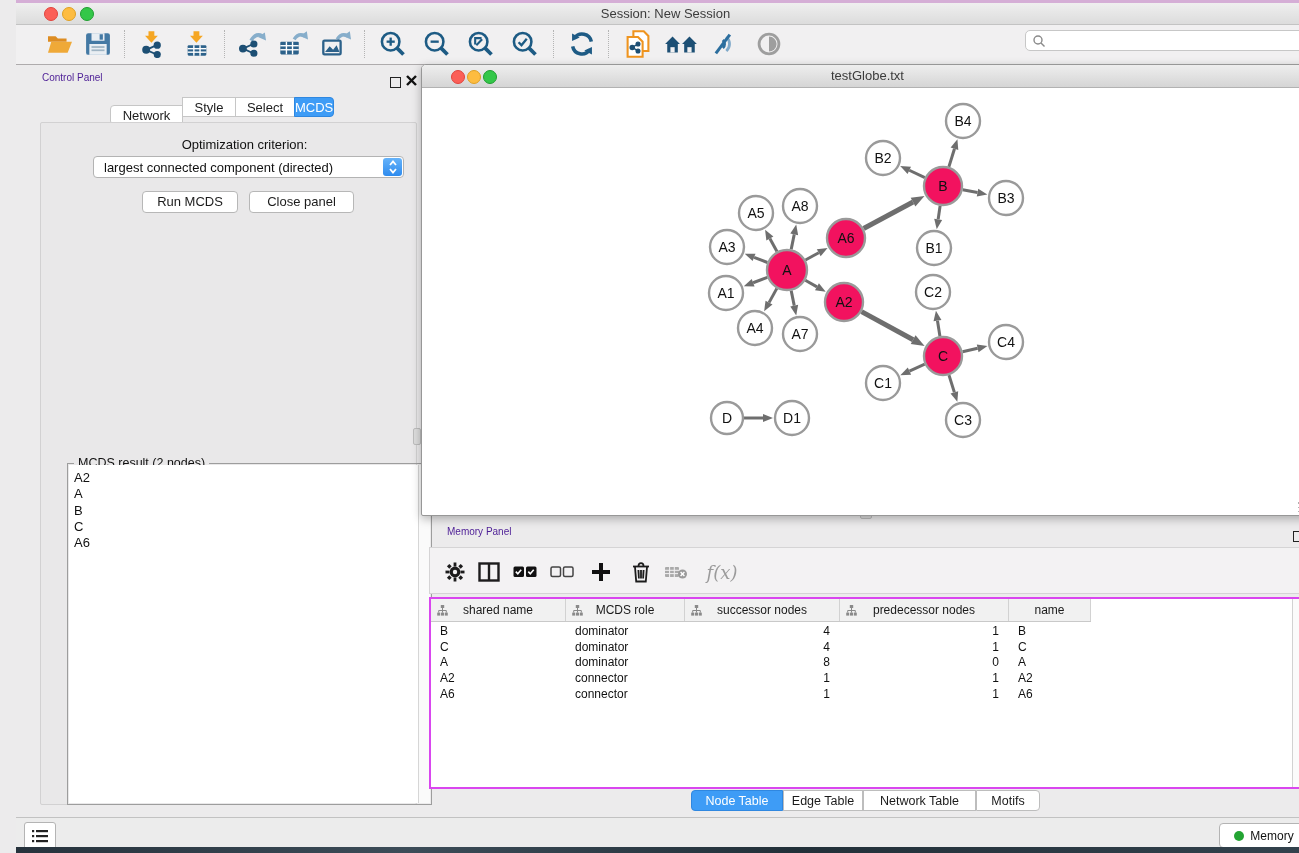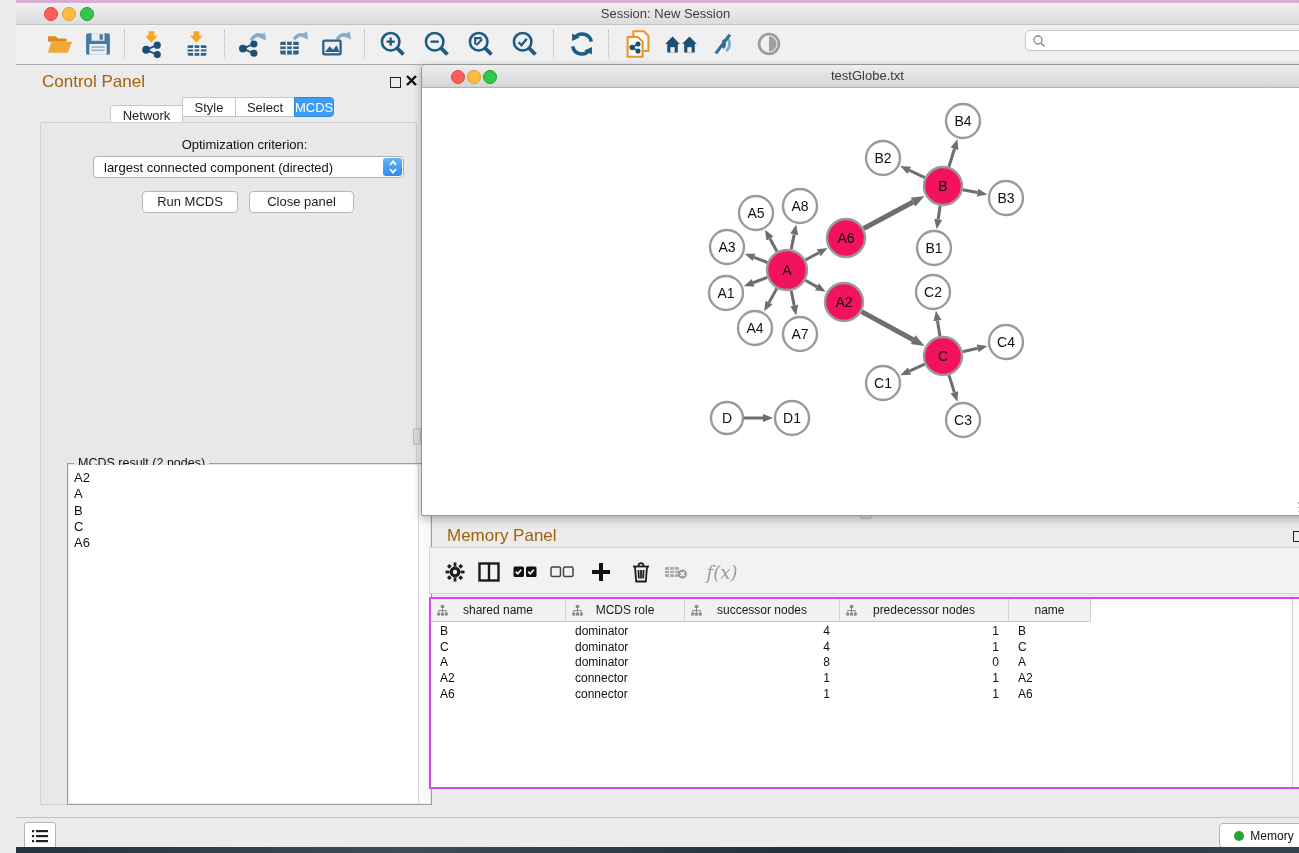--- a/index.html
+++ b/index.html
@@ -12,21 +12,21 @@
   .tl.red{background:#fb5f57;border:1px solid #e0443e;}
   .tl.yellow{background:#fdbc40;border:1px solid #dfa023;}
   .tl.green{background:#34c749;border:1px solid #1f9e31;}
   .title-text{width:100%;text-align:center;font-size:13px;color:#3c3c3c;line-height:21px;}
   
   .toolbar{left:0;top:25px;width:1299px;height:39px;background:#f1f0f1;border-bottom:1px solid #aeabac;}
   .tbtn{top:4px;width:32px;height:30px;display:flex;align-items:center;justify-content:center;}
   .tsep{top:5px;width:1px;height:28px;border-left:1px dotted #b4b4b4;}
   .searchbox{top:5px;left:993px;width:297px;height:21px;background:#fff;border:1px solid #c7c7c7;border-radius:5px;display:flex;align-items:center;padding-left:6px;box-sizing:border-box;}
   
-  .panel-title{font-size:17px;color:#a16207;}
+  .panel-title{font-size:10px;color:#4c1d95;}
   .float-ic{width:9px;height:9px;border:1.6px solid #222;display:inline-block;}
   .tab{height:20px;line-height:20px;font-size:13px;color:#1c1c1c;background:#fff;border:1px solid #c6c6c6;text-align:center;box-sizing:border-box;}
   .tab.active{background:#3e9cf6;border-color:#2f87e0;color:#fff;}
   .cp-body{left:8px;top:122px;width:375px;height:681px;background:#e9e8e9;border:1px solid #d2d1d2;border-radius:2px;}
   .btn{background:#fff;border:1px solid #b7b7b7;border-radius:4px;font-size:13px;color:#1c1c1c;text-align:center;line-height:20px;height:22px;box-sizing:border-box;}
   .select{background:#fff;border:1px solid #b3b3b3;border-radius:4px;height:22px;box-sizing:border-box;font-size:13px;color:#111;}
   .stepper{position:absolute;right:1px;top:1px;width:19px;height:18px;border-radius:3px;background:linear-gradient(#66b3fa,#2e8bee);display:flex;flex-direction:column;align-items:center;justify-content:center;}
   .groupbox{border:1px solid #9d9d9d;}
   .legend{position:absolute;left:6px;top:-8px;background:#e9e8e9;padding:0 4px;font-size:12.5px;color:#111;}
   .result-list{position:absolute;left:1px;top:1px;right:12px;bottom:1px;background:#fff;font-size:13px;color:#111;padding:5px 0 0 5px;line-height:16.3px;}
@@ -617,20 +617,26 @@
           <div class="tcell" style="width: 135px; text-align: left; padding: 0px 0px 0px 9px;">A6</div>
           <div class="tcell" style="width: 119px; text-align: left; padding: 0px 0px 0px 9px;">connector</div>
           <div class="tcell" style="width: 155px; text-align: right; padding: 0px 10px 0px 0px;">1</div>
           <div class="tcell" style="width: 169px; text-align: right; padding: 0px 10px 0px 0px;">1</div>
           <div class="tcell" style="width: 82px; text-align: left; padding: 0px 0px 0px 9px;">A6</div>
         </div>
       </div>
     <div class="tscroll"></div>
   </div>
 
+  <div class="abs bottom-tabs" style="left:675px;">
+    <div class="btab first active" style="width:92px;">Node Table</div>
+    <div class="btab" style="width:80px;">Edge Table</div>
+    <div class="btab" style="width:113px;">Network Table</div>
+    <div class="btab last" style="width:64px;">Motifs</div>
+  </div>
 
   <div class="abs statusbar">
     <div class="listbtn">
       <svg width="16" height="13" viewBox="0 0 16 13">
         <g fill="#222">
             <rect x="0" y="0" width="2.2" height="2.2"></rect>
             <rect x="4" y="0" width="12" height="2.2"></rect>
         <rect x="0" y="5" width="2.2" height="2.2"></rect>
             <rect x="4" y="5" width="12" height="2.2"></rect>
         <rect x="0" y="10" width="2.2" height="2.2"></rect>

